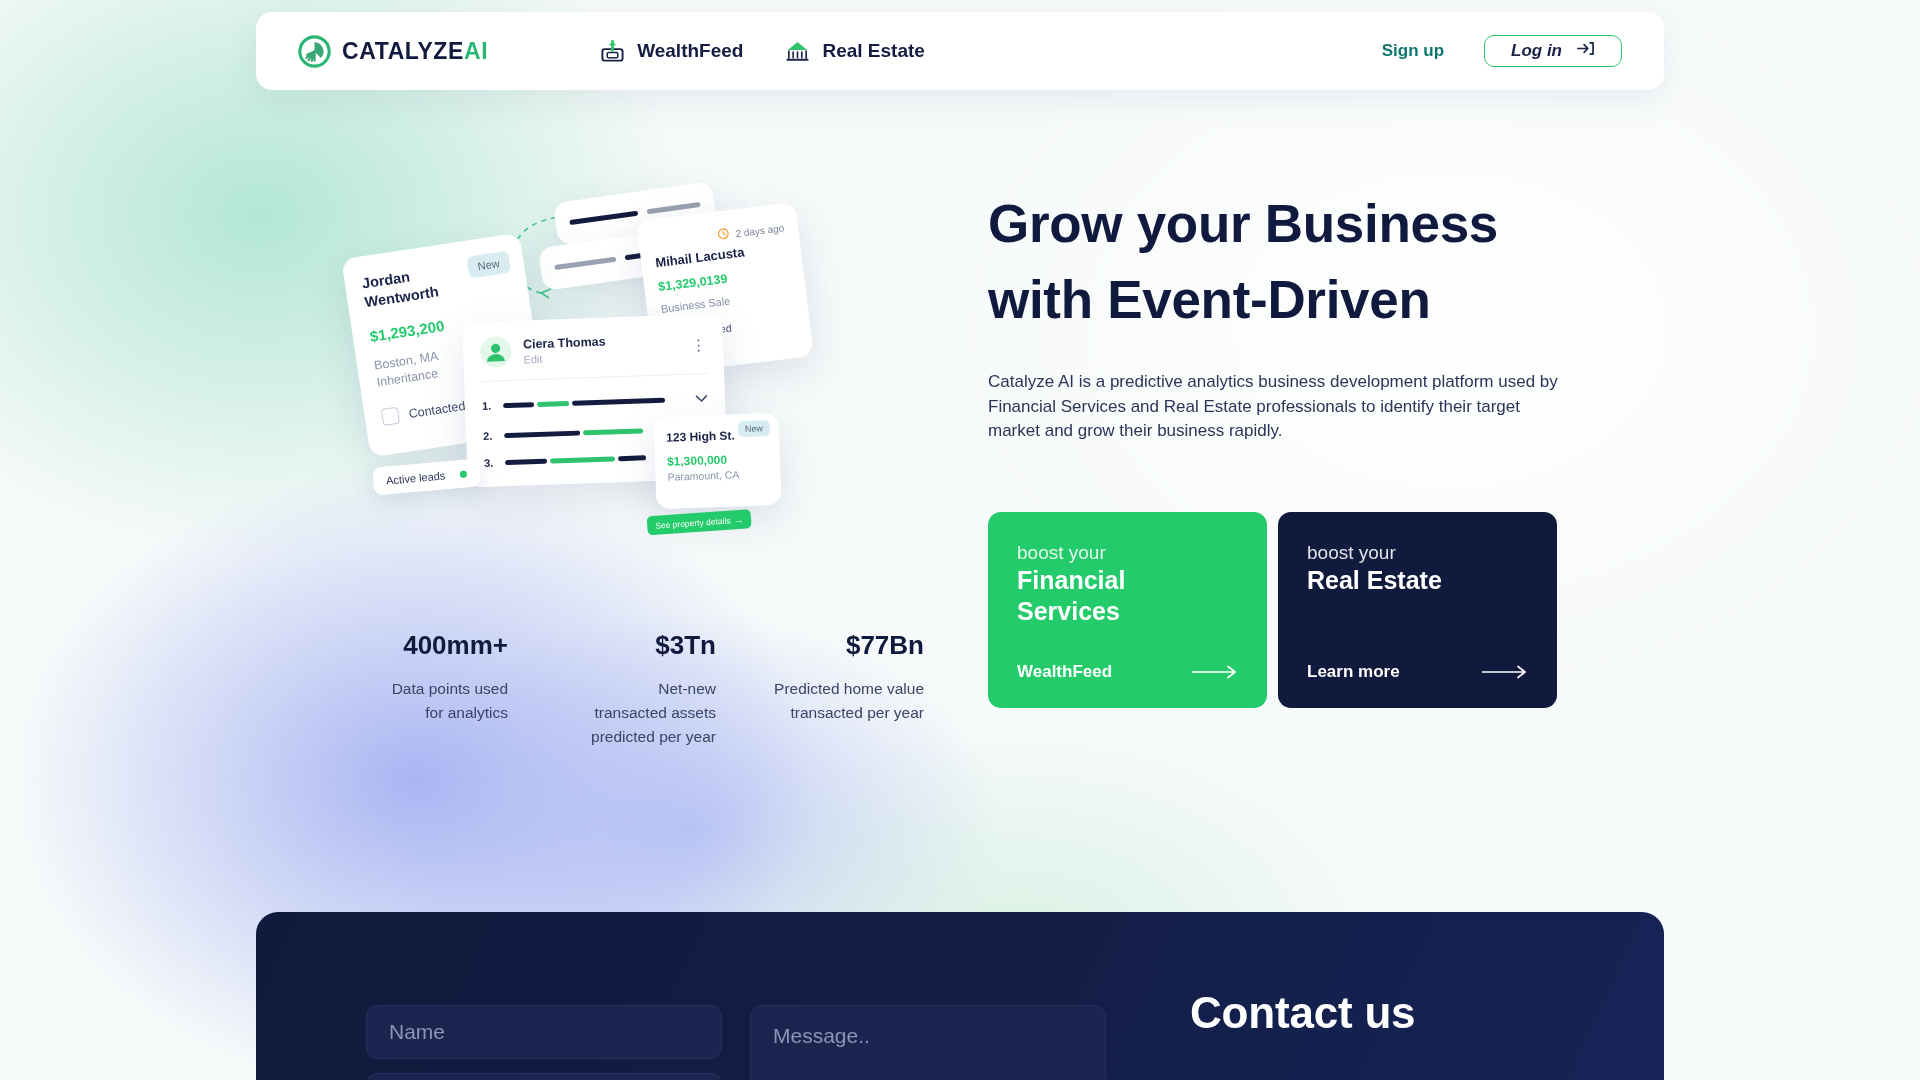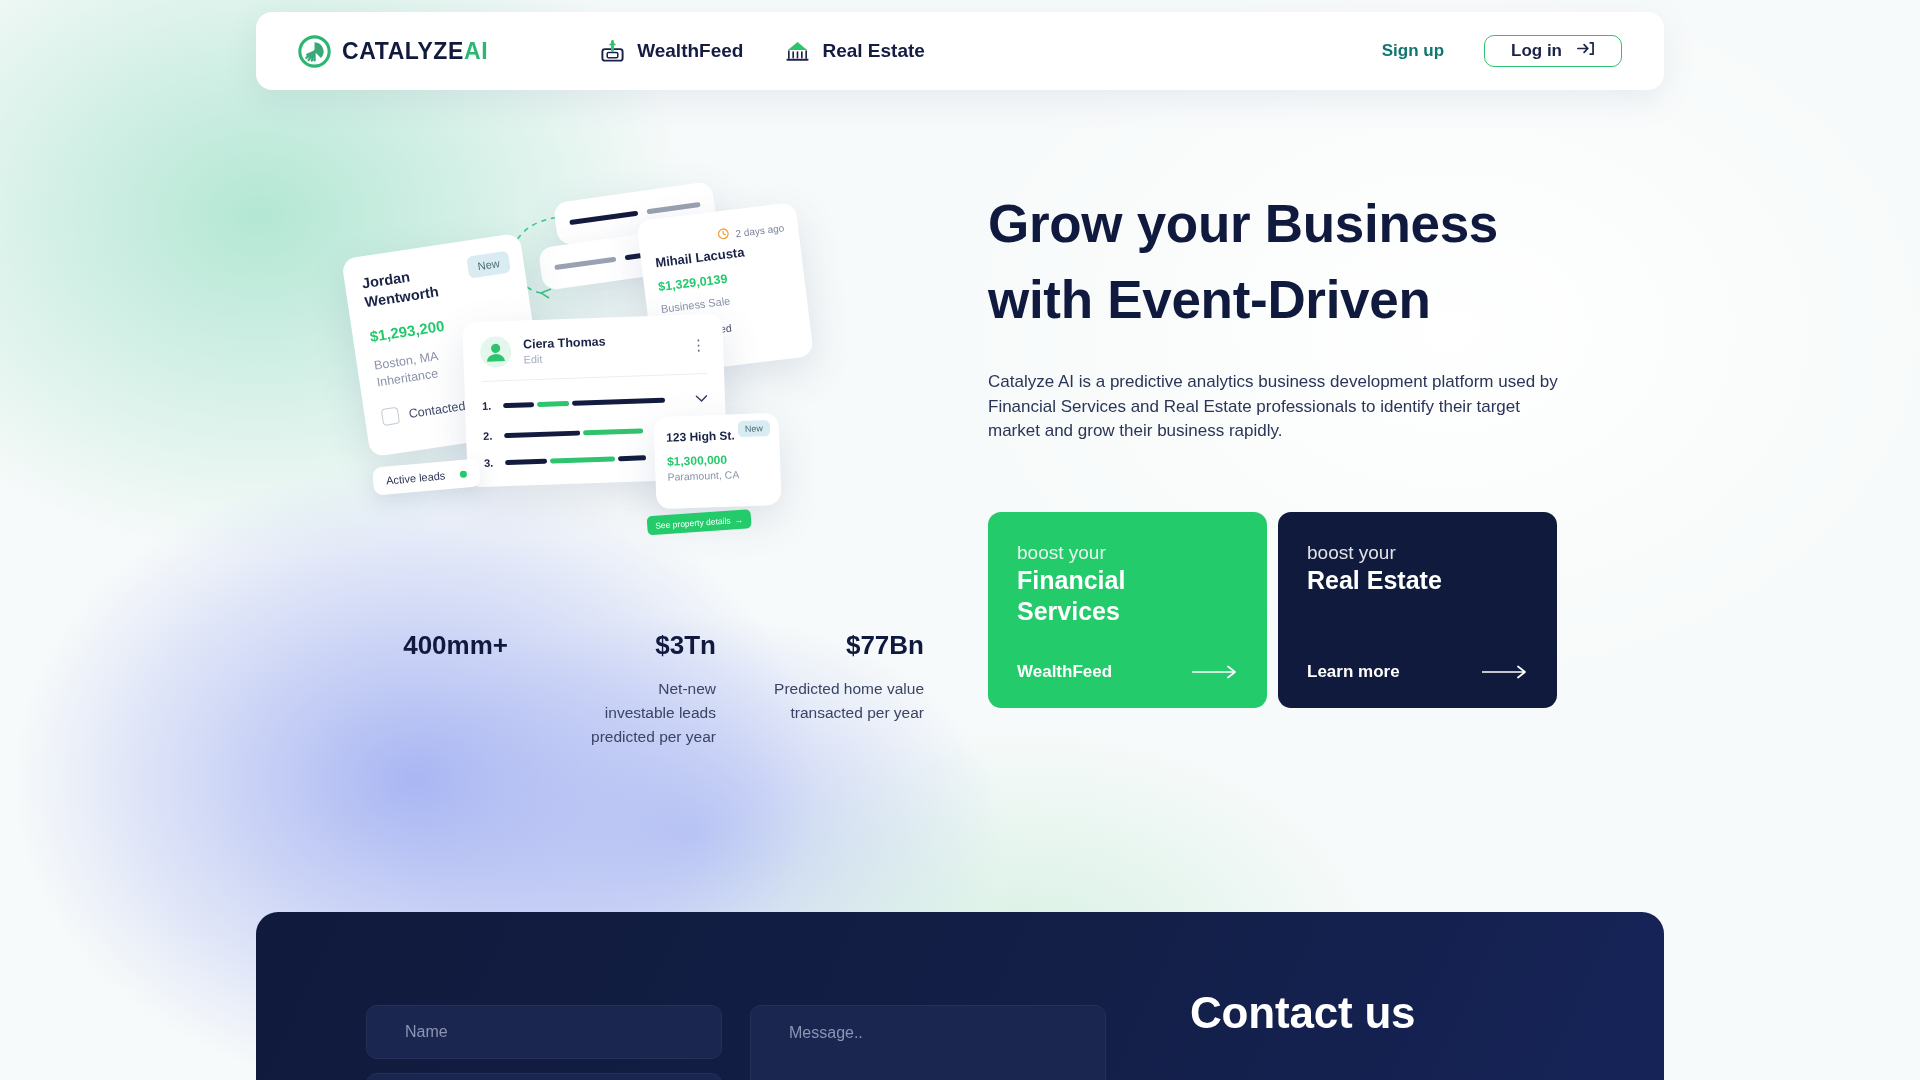--- a/index.html
+++ b/index.html
@@ -50,21 +50,21 @@
   .nav { display: flex; align-items: center; gap: 42px; margin-left: 112px; }
   .nav-item { display: flex; align-items: center; gap: 12px; cursor: pointer; }
   .nav-ico { width: 25px; height: 25px; flex: 0 0 25px; display: block; }
   .nav-label { font-size: 19px; font-weight: 600; color: #141c42; }
 
   .header-right { margin-left: auto; display: flex; align-items: center; gap: 40px; }
   .signup { font-size: 17px; font-weight: 600; color: #0f766e; cursor: pointer; }
   .login-btn {
     display: flex; align-items: center; gap: 14px;
     border: 1.6px solid #2ec46e; border-radius: 10px;
-    padding: 4px 26px; background: transparent; cursor: pointer;
+    padding: 4px 26px; background: transparent; cursor: pointer; font-style: italic;
   }
   .login-btn span { font-size: 17px; font-weight: 600; color: #1a2347; }
 
   
   .hero-right { position: absolute; left: 988px; top: 186px; width: 600px; }
   .hero-title {
     font-size: 53px; line-height: 76px; font-weight: 700;
     color: #101a3e; letter-spacing: -0.3px;
   }
   .hero-sub {
@@ -185,21 +185,21 @@
 
   
   .contact {
     position: absolute; left: 256px; top: 912px; width: 1408px; height: 340px;
     background: linear-gradient(115deg, #101a3c 0%, #131f47 55%, #16245a 100%);
     border-radius: 22px; overflow: hidden;
   }
   .contact-inner { position: absolute; left: 110px; top: 93px; display: flex; gap: 28px; }
   .field {
     background: #1a2550; border: 1px solid #263058; border-radius: 11px;
-    color: #9aa3c0; font-size: 16px; padding: 18px 38px;
+    color: #9aa3c0; font-size: 21px; padding: 18px 22px;
     font-family: "Liberation Sans", sans-serif;
   }
   .field::placeholder { color: #8c95b4; }
   .col-left { display: flex; flex-direction: column; gap: 14px; }
   .f-name, .f-email { width: 356px; height: 54px; }
   .f-msg { width: 356px; height: 122px; resize: none; }
   .contact-title {
     position: absolute; left: 1190px; top: 988px;
     font-size: 44px; font-weight: 700; color: #fff; letter-spacing: -0.2px;
   }
@@ -423,26 +423,30 @@
               </svg>
           </span>
         </div>
       </div>
     </div>
   </div>
 
   <div class="stats">
     <div class="stat">
       <div class="stat-value">400mm+</div>
+      <div class="stat-label">
+        <span>Data points used</span><br>
+        <span>for analytics</span>
+      </div>
     </div>
     <div class="stat">
       <div class="stat-value">$3Tn</div>
       <div class="stat-label">
         <span>Net-new</span><br>
-        <span>investable leads</span><br>
+        <span>transacted assets</span><br>
         <span>predicted per year</span>
       </div>
     </div>
     <div class="stat">
       <div class="stat-value">$77Bn</div>
       <div class="stat-label">
         <span>Predicted home value</span><br>
         <span>transacted per year</span>
       </div>
     </div>

